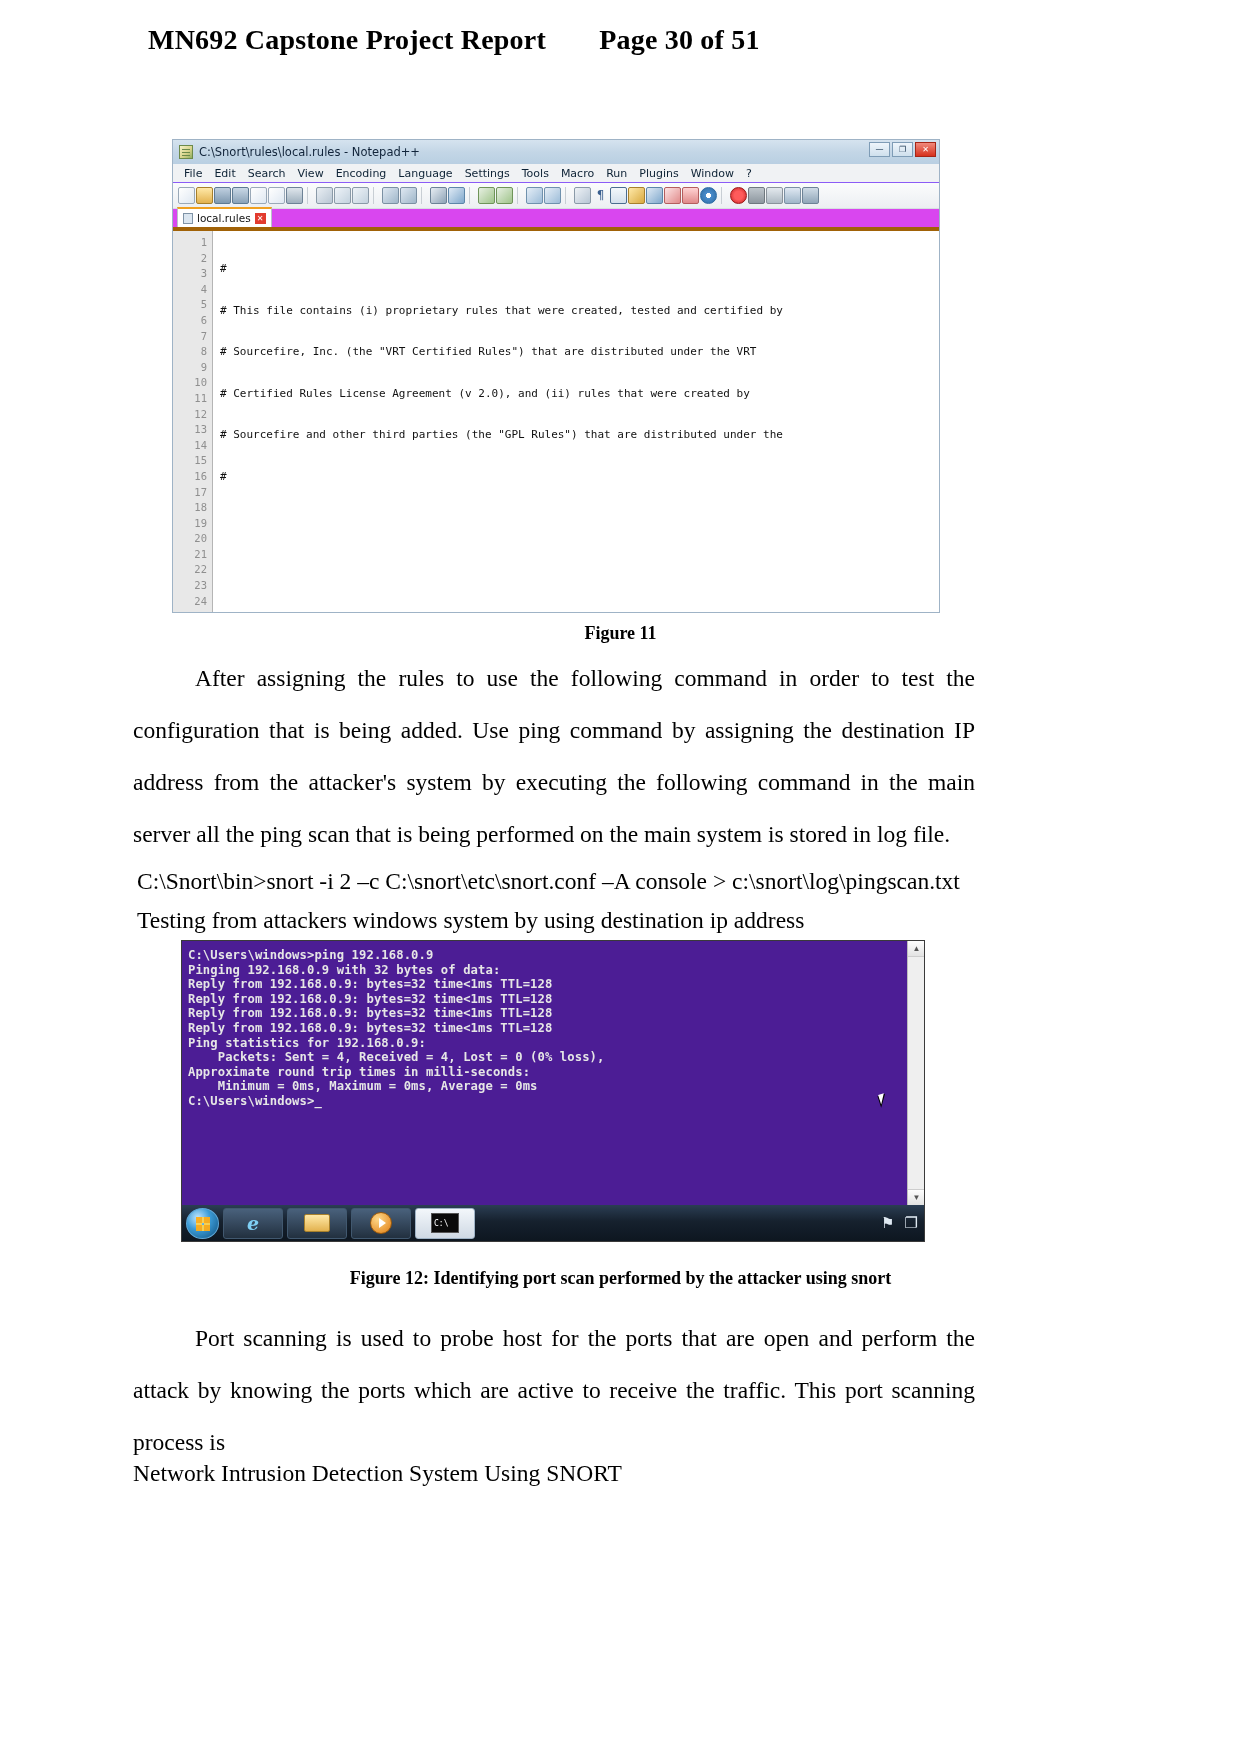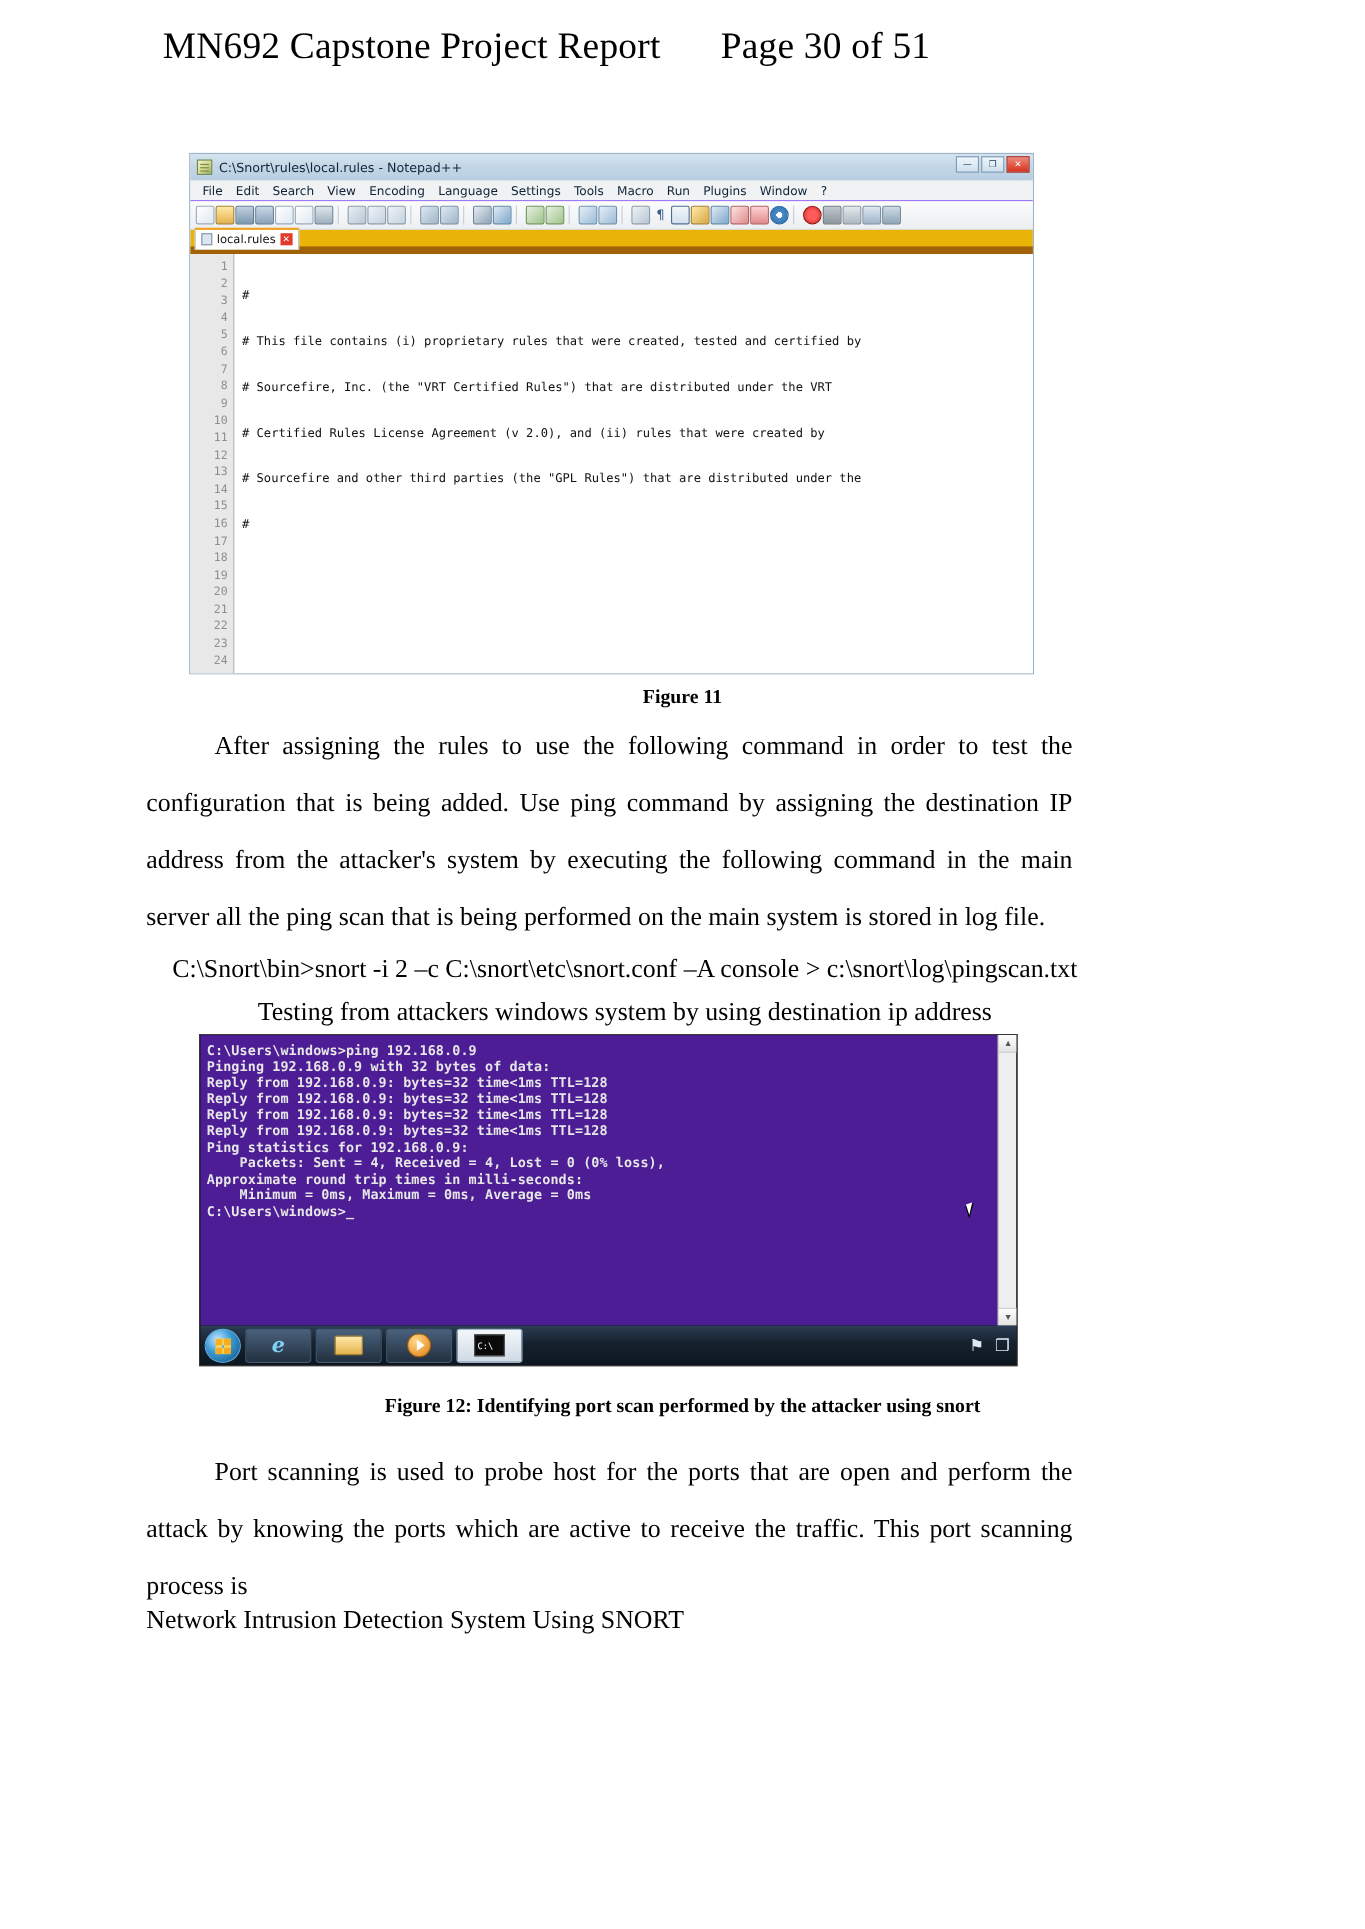--- a/index.html
+++ b/index.html
@@ -13,22 +13,23 @@
     position: relative;
     overflow: hidden;
   }
 
   
   .page-header {
     position: absolute;
     left: 148px;
     top: 24px;
     width: 960px;
-    font-size: 34px;
+    font-size: 28px;
     letter-spacing: 0.2px;
+    font-weight: bold;
   }
   .page-header .hdr-title { display: inline-block; }
   .page-header .hdr-page { display: inline-block; margin-left: 46px; }
 
   
   .npp-window {
     position: absolute;
     left: 172px;
     top: 139px;
     width: 768px;
@@ -105,25 +106,25 @@
   .tb-ico {
     width: 17px; height: 17px;
     border-radius: 2px;
     position: relative;
     flex: 0 0 auto;
   }
   .tb-sep { width: 5px; height: 17px; border-left: 1px solid #c8ced4; margin: 0 3px; }
 
   .npp-tabbar {
     height: 22px;
-    background: #eab308;
-    display: flex;
-    align-items: center;
+    background: #d946ef;
+    display: flex;
+    align-items: flex-end;
     padding-left: 4px;
-    border-bottom: 7px solid #a16207;
+    border-bottom: 4px solid #a16207;
   }
   .npp-tab {
     height: 20px;
     background: #ffffff;
     border: 1px solid #b9c1c9;
     border-bottom: none;
     border-top: 2px solid #f0a020;
     display: flex;
     align-items: center;
     padding: 0 5px;
@@ -185,25 +186,25 @@
     width: 842px;
     font-size: 23.5px;
     line-height: 52px;
     text-align: justify;
     text-justify: inter-word;
   }
   .para .indent { display: inline-block; width: 62px; }
 
   .plain-line {
     position: absolute;
-    left: 118px;
+    left: 137px;
     width: 900px;
     font-size: 23.5px;
     line-height: 39px;
-    text-align: center;
+    text-align: left;
     white-space: nowrap;
   }
 
   
   .cmd-window {
     position: absolute;
     left: 181px;
     top: 940px;
     width: 744px;
     height: 302px;

